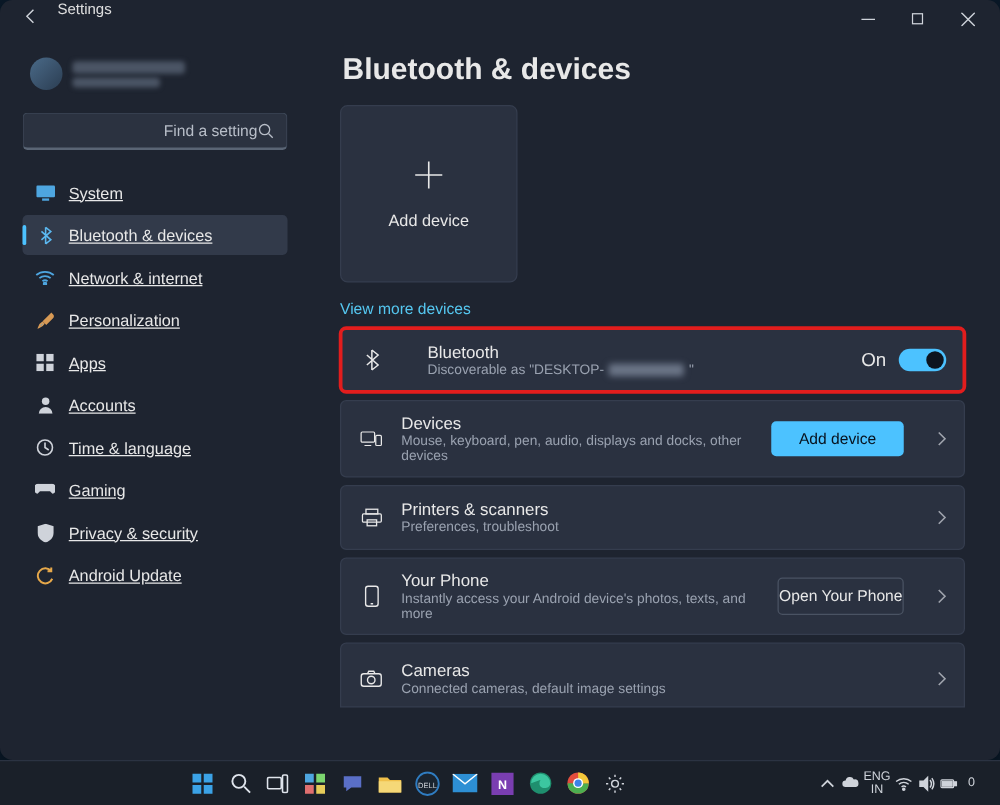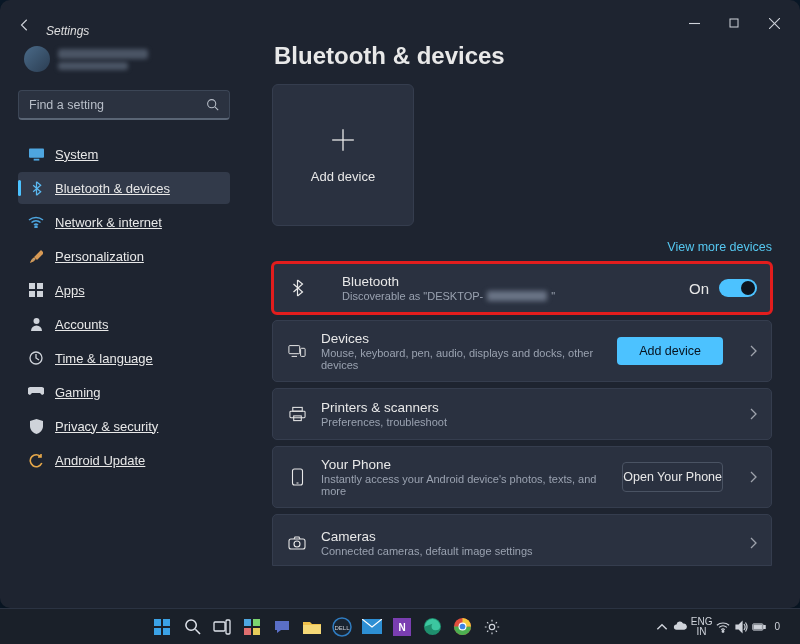--- a/index.html
+++ b/index.html
@@ -1,43 +1,43 @@
 <!DOCTYPE html>
 <html><head>
 <meta charset="utf-8">
 <style>
   * { box-sizing: border-box; margin: 0; padding: 0; }
   body { font-family: "Segoe UI", Arial, sans-serif; background: #0a1a2a; width: 800px; height: 644px; overflow: hidden; position: relative; }
   .window { position: absolute; top: 0; left: 0; width: 800px; height: 608px; background: #1e2430; border-radius: 10px; overflow: hidden; color: #e8e8e8; box-shadow: 0 8px 30px rgba(0,0,0,.5); }
-  .titlebar { height: 38px; display: flex; align-items: flex-end; padding: 0 6px 0 12px; font-style: italic; }
+  .titlebar { height: 38px; display: flex; align-items: flex-start; padding: 0 6px 0 12px; }
   .back-btn { width: 26px; height: 26px; display: flex; align-items: center; justify-content: center; cursor: pointer; }
   .title { font-size: 12px; margin-left: 8px; opacity: .95; }
   .win-btns { margin-left: auto; display: flex; }
   .win-btn { width: 40px; height: 30px; display: flex; align-items: center; justify-content: center; cursor: pointer; }
   .win-btn svg { stroke: #cfd3da; }
   .body { display: flex; height: calc(100% - 38px); }
   .sidebar { width: 244px; padding: 4px 14px 10px 18px; display: flex; flex-direction: column; }
   .account-row { display: flex; align-items: center; gap: 8px; padding: 4px 2px 12px 6px; }
   .avatar { width: 26px; height: 26px; border-radius: 50%; background: linear-gradient(135deg,#4a6a88,#2b3d52); }
   .acc-lines { display:flex; flex-direction:column; gap:3px; }
   .blur-line { background:#4b5565; border-radius:3px; filter:blur(2px); }
-  .search { margin-top: 6px; height: 30px; background: #2b3240; border:1px solid #3c4656; border-radius:4px; display:flex; align-items:center; padding:0 10px; color:#b6bcc7; font-size:12.5px; border-bottom:2px solid #5a6575;}
+  .search { margin-top: 6px; height: 30px; background: #2b3240; border:1px solid #3c4656; border-radius:4px; display:flex; align-items:center; padding:0 10px; color:#b6bcc7; font-size:12.5px; border-bottom:2px solid #5a6575;text-align:right;}
   .search span { flex:1; color:#b8bec8; }
   .nav { margin-top: 18px; display:flex; flex-direction:column; gap:2px; }
   .nav-item { height: 32px; border-radius:4px; display:flex; align-items:center; gap:11px; padding:0 10px; font-size:13px; cursor:pointer; position:relative;text-decoration:underline;}
   .nav-item.active { background:#323a4a; }
   .nav-item.active::before { content:""; position:absolute; left:0; top:8px; height:16px; width:3px; background:#4cc2ff; border-radius:2px;}
   .nav-icon { width:16px; height:16px; display:flex; align-items:center; justify-content:center; }
   .main { flex:1; padding: 4px 28px 10px 28px; overflow:hidden; }
   .page-title { font-size: 24px; font-weight:600; margin: 0 0 14px 2px; }
   .tiles { display:flex; gap:10px; }
   .add-tile { width: 142px; height: 142px; background:#2a3140; border:1px solid #353d4e; border-radius:6px; display:flex; flex-direction:column; align-items:center; justify-content:center; gap:16px; cursor:pointer; }
   .add-tile svg { width:26px; height:26px; }
   .add-tile-label { font-size:13px; }
-  .more-link { text-align:right; color:#55c7f0; font-size:12.5px; margin:14px 0 8px; cursor:pointer;}
+  .more-link { text-align:left; color:#55c7f0; font-size:12.5px; margin:14px 0 8px; cursor:pointer;}
   .card { background:#2a3140; border:1px solid #353d4e; border-radius:5px; margin-bottom:6px; display:flex; align-items:center; padding:10px 14px; gap:14px; min-height:52px; }
   .card.highlight { outline: 3px solid #e21d1d; outline-offset: -2px; gap: 35px; }
   .card-icon { width:20px; display:flex; justify-content:center; }
   .card-text { display:flex; flex-direction:column; gap:1px; flex:1; }
   .card-title { font-size:13.5px; }
   .card-sub { font-size:11px; color:#9aa2b0; display:flex; align-items:center; gap:4px;}
   .toggle-wrap { display:flex; align-items:center; gap:10px; }
   .toggle-label { font-size:15px; }
   .toggle { width:38px; height:18px; background:#4cc2ff; border-radius:10px; position:relative; cursor:pointer;}
   .toggle::after { content:""; position:absolute; right:2px; top:2px; width:14px; height:14px; background:#0d1520; border-radius:50%;}

